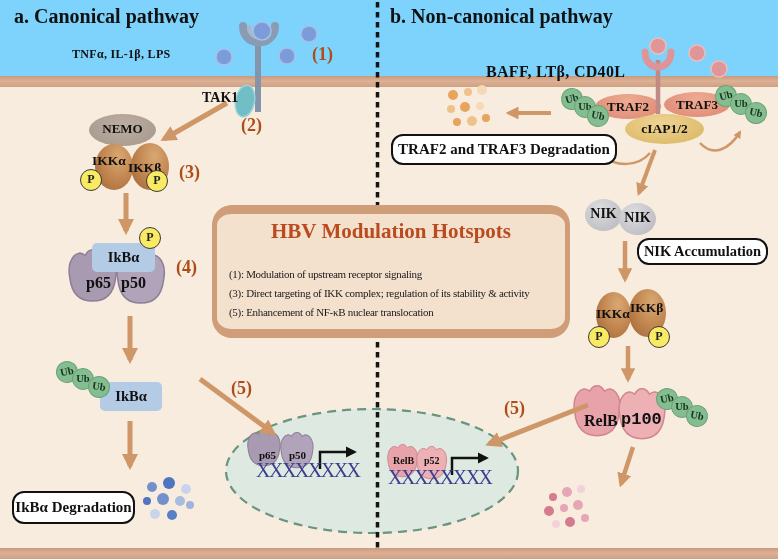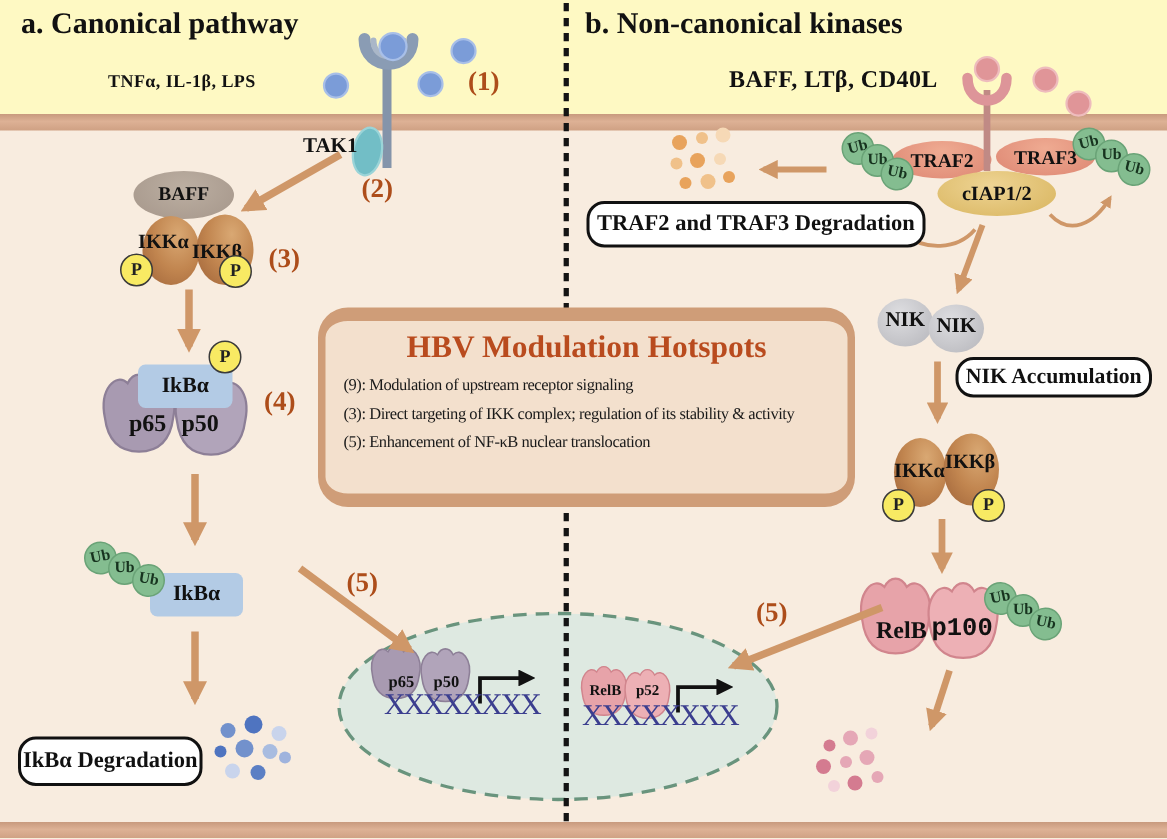--- a/index.html
+++ b/index.html
@@ -1,16 +1,16 @@
 <!DOCTYPE html>
 <html><head>
 <meta charset="utf-8">
 <style>
   html,body{margin:0;padding:0;background:#ffffff;}
-  #stage{position:relative;width:778px;height:559px;background:#fef9c3;overflow:hidden;
+  #stage{position:relative;width:778px;height:559px;background:#7dd3fc;overflow:hidden;
          font-family:"Liberation Serif",serif;}
   .abs{position:absolute;}
   .txt{position:absolute;font-weight:bold;color:#111;white-space:nowrap;z-index:3;}
   .marker{position:absolute;font-weight:bold;color:#ad4d1a;font-size:18px;white-space:nowrap;z-index:3;}
   .cell-bg{left:0;top:76px;width:778px;height:483px;background:#f8ecdf;z-index:0;}
   .membrane{left:0;top:76px;width:778px;height:11px;z-index:1;
             background:linear-gradient(180deg,#c89a7e,#ddb195 45%,#cfa184);}
   .bottom-bar{left:0;top:548px;width:778px;height:11px;z-index:1;
             background:linear-gradient(180deg,#c89a7e,#ddb195 45%,#cfa184);}
   .oval{position:absolute;border-radius:50%;z-index:1;}
@@ -26,21 +26,21 @@
   .ubcircle{position:absolute;width:22px;height:22px;border-radius:50%;background:#84bd90;
            border:1px solid #6aa377;box-sizing:border-box;z-index:3;
            font-weight:bold;font-size:10.5px;color:#17331f;text-align:center;line-height:20px;}
   .ikba-rect{position:absolute;background:#b3cbe5;border-radius:5px;z-index:2;
            font-weight:bold;font-size:14.5px;color:#111;text-align:center;}
   .label-box{position:absolute;background:#ffffff;border:2px solid #111;border-radius:12px;
            box-sizing:border-box;z-index:3;font-weight:bold;color:#111;text-align:center;}
   #hbv-box{position:absolute;left:212px;top:205px;width:358px;height:133px;box-sizing:border-box;
            background:#f3e0cd;border:5px solid #cf9d78;border-top-width:9px;border-bottom-width:9px;
            border-radius:20px;z-index:4;}
-  #hbv-title{font-weight:bold;font-size:21px;color:#b94b1e;text-align:center;margin:5px 0 4px 0;}
+  #hbv-title{font-weight:bold;font-size:21px;color:#b94b1e;text-align:center;margin:5px 0 21px 0;}
   .hbv-item{font-size:11px;line-height:19.2px;color:#1a1a1a;padding:0 12px;white-space:nowrap;
            letter-spacing:-0.3px;}
   svg.layer{position:absolute;left:0;top:0;z-index:2;}
   .dna{position:absolute;font-weight:normal;font-size:20px;color:#3b3e8f;letter-spacing:-1.5px;z-index:3;}
 </style>
 </head>
 <body>
 
 <div id="stage">
 
@@ -169,21 +169,21 @@
 
     <line x1="377.5" y1="2" x2="377.5" y2="548" stroke="#141414" stroke-width="3.5" stroke-dasharray="5.5,4.5"></line>
   </svg>
 
   <div class="txt" style="left:14px;top:5px;font-size:20px;">a. Canonical pathway</div>
   <div class="txt" style="left:72px;top:47px;font-size:12px;letter-spacing:.3px;">TNFα, IL-1β, LPS</div>
   <div class="marker" style="left:312px;top:44px;">(1)</div>
   <div class="txt" style="left:202px;top:90px;font-size:14px;">TAK1</div>
   <div class="marker" style="left:241px;top:115px;">(2)</div>
 
-  <div class="oval-label" style="left:89px;top:121px;width:67px;font-size:13px;">BAFF</div>
+  <div class="oval-label" style="left:89px;top:121px;width:67px;font-size:13px;">NEMO</div>
   <div class="txt" style="left:92px;top:153px;font-size:13.5px;">IKKα</div>
   <div class="txt" style="left:128px;top:160px;font-size:13.5px;">IKKβ</div>
   <div class="marker" style="left:179px;top:162px;">(3)</div>
   <div class="pcircle" style="left:80px;top:169px;">P</div>
   <div class="pcircle" style="left:146px;top:170px;">P</div>
 
   <div class="ikba-rect" style="left:92px;top:243px;width:63px;height:29px;line-height:29px;">IkBα</div>
   <div class="pcircle" style="left:139px;top:227px;">P</div>
   <div class="txt" style="left:86px;top:274px;font-size:16px;">p65</div>
   <div class="txt" style="left:121px;top:274px;font-size:16px;">p50</div>
@@ -197,22 +197,22 @@
 
   <div class="label-box" style="left:12px;top:491px;width:123px;height:33px;font-size:15px;line-height:29px;">IkBα Degradation</div>
 
   <div class="txt" style="left:259px;top:449px;font-size:11px;">p65</div>
   <div class="txt" style="left:289px;top:449px;font-size:11px;">p50</div>
   <div class="dna" style="left:256px;top:459px;">XXXXXXXX</div>
   <div class="txt" style="left:393px;top:455px;font-size:10px;">RelB</div>
   <div class="txt" style="left:424px;top:455px;font-size:10px;">p52</div>
   <div class="dna" style="left:388px;top:466px;">XXXXXXXX</div>
 
-  <div class="txt" style="left:390px;top:5px;font-size:20px;">b. Non-canonical kinases</div>
-  <div class="txt" style="left:486px;top:45px;font-size:16px;letter-spacing:.3px;">BAFF, LTβ, CD40L</div>
+  <div class="txt" style="left:390px;top:5px;font-size:20px;">b. Non-canonical pathway</div>
+  <div class="txt" style="left:486px;top:63px;font-size:16px;letter-spacing:.3px;">BAFF, LTβ, CD40L</div>
   <div class="oval-label" style="left:595px;top:99px;width:66px;font-size:13px;">TRAF2</div>
   <div class="oval-label" style="left:664px;top:97px;width:66px;font-size:13px;">TRAF3</div>
   <div class="oval-label" style="left:625px;top:121px;width:79px;font-size:13.5px;">cIAP1/2</div>
 
   <div class="ubcircle" style="left:561px;top:88px;transform:rotate(-14deg);">Ub</div>
   <div class="ubcircle" style="left:574px;top:96px;">Ub</div>
   <div class="ubcircle" style="left:587px;top:105px;transform:rotate(12deg);">Ub</div>
   <div class="ubcircle" style="left:715px;top:85px;transform:rotate(-14deg);">Ub</div>
   <div class="ubcircle" style="left:730px;top:93px;">Ub</div>
   <div class="ubcircle" style="left:745px;top:102px;transform:rotate(14deg);">Ub</div>
@@ -231,18 +231,18 @@
   <div class="txt" style="left:584px;top:412px;font-size:16px;">RelB</div>
   <div class="txt" style="left:621px;top:410px;font-size:17px;font-family:Liberation Mono, monospace;">p100</div>
   <div class="ubcircle" style="left:656px;top:388px;transform:rotate(-12deg);">Ub</div>
   <div class="ubcircle" style="left:671px;top:396px;">Ub</div>
   <div class="ubcircle" style="left:686px;top:405px;transform:rotate(12deg);">Ub</div>
   <div class="marker" style="left:504px;top:398px;">(5)</div>
 
 
   <div id="hbv-box">
     <div id="hbv-title">HBV Modulation Hotspots</div>
-    <div class="hbv-item">(9): Modulation of upstream receptor signaling</div>
+    <div class="hbv-item">(1): Modulation of upstream receptor signaling</div>
     <div class="hbv-item">(3): Direct targeting of IKK complex; regulation of its stability &amp; activity</div>
     <div class="hbv-item">(5): Enhancement of NF-κB nuclear translocation</div>
   </div>
 
 </div>
 
 </body></html>

